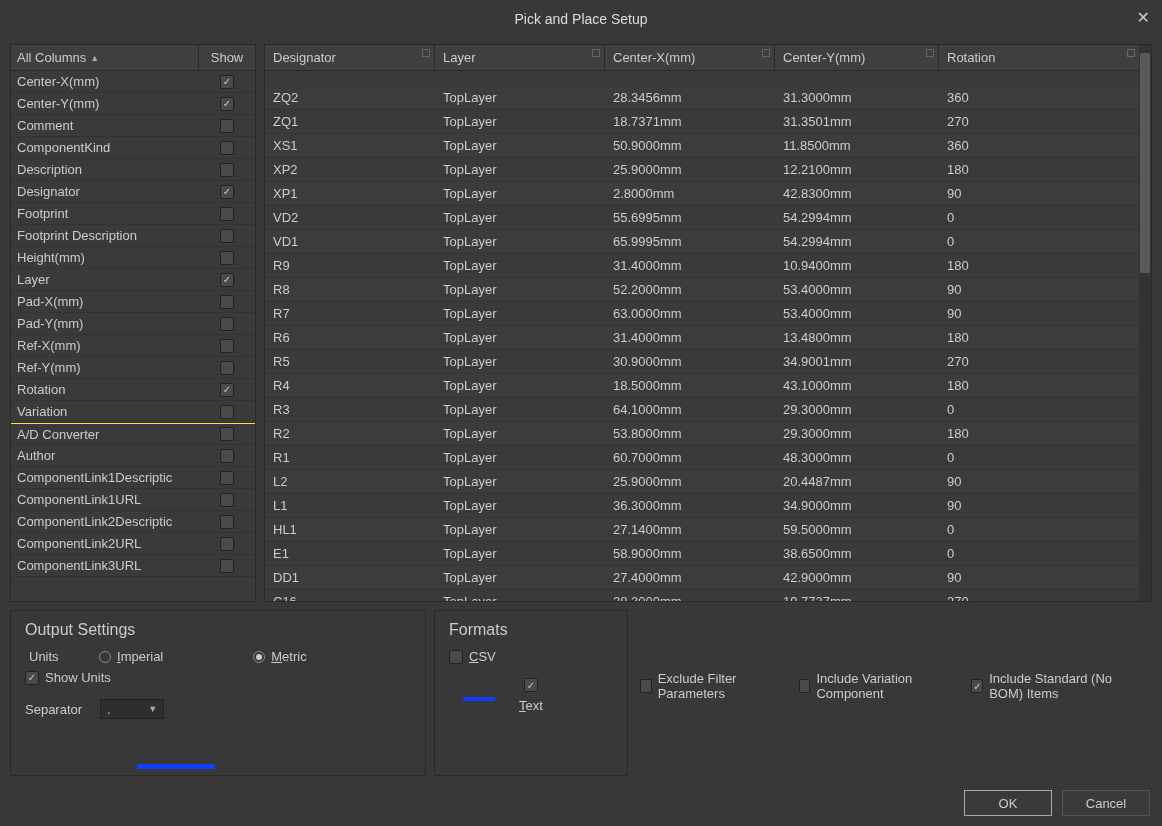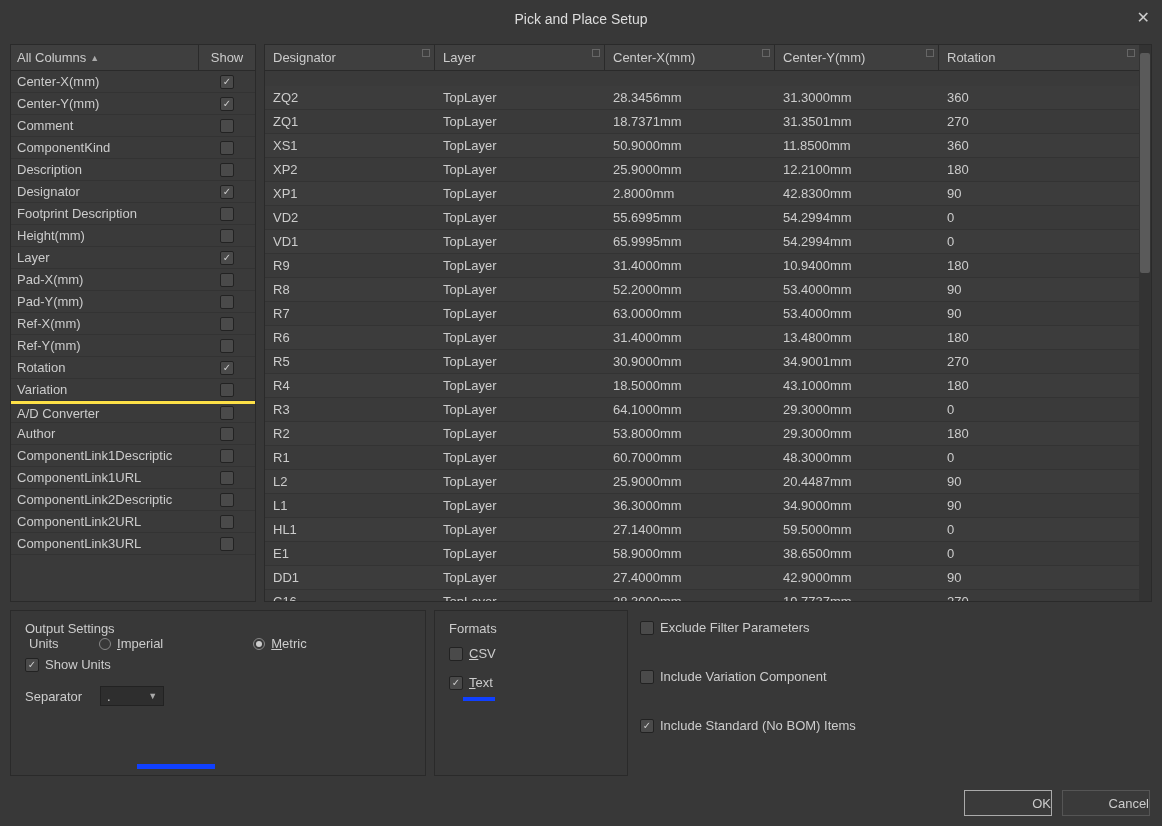--- a/index.html
+++ b/index.html
@@ -80,21 +80,21 @@
   }
   .col-row {
     display: flex;
     align-items: center;
     height: 22px;
     border-bottom: 1px solid #333333;
     padding-left: 6px;
   }
   .col-row .name { flex: 1; color: #cccccc; white-space: nowrap; overflow: hidden; }
   .col-row .cb-cell { width: 56px; display: flex; justify-content: center; }
-  .col-row.section-break { border-top: 3px solid #fde047; }
+  .col-row.section-break { border-top: 1px solid #fde047; }
   .chk {
     width: 14px; height: 14px;
     border: 1px solid #222;
     background: #4a4a4a;
     border-radius: 2px;
     display: flex;
     align-items: center;
     justify-content: center;
     font-size: 10px;
     color: #cccccc;
@@ -167,31 +167,31 @@
     gap: 8px;
     flex: 1;
   }
   .box {
     border: 1px solid #2a2a2a;
     padding: 10px 14px 14px 14px;
     position: relative;
   }
   .box-title {
     color: #cccccc;
-    font-size: 13px;
-    margin-bottom: 0;
+    font-size: 16px;
+    margin-bottom: 10px;
   }
   .output-box { width: 416px; }
   .formats-box { width: 194px; }
   .flags-box {
     flex: 1;
     border: none;
     padding: 10px 4px;
     display: flex;
-    flex-direction: column;
+    flex-direction: row;
     gap: 20px;
   }
   .radio-row { display: flex; align-items: center; gap: 20px; margin-left: 4px; margin-bottom: 6px; }
   .radio {
     width: 12px; height: 12px; border: 1px solid #888; border-radius: 50%;
     display:inline-flex; align-items:center; justify-content:center;
   }
   .radio.checked::after {
     content:""; width:6px; height:6px; background:#ccc; border-radius:50%;
   }
@@ -231,21 +231,21 @@
     right: 12px;
     display: flex;
     gap: 10px;
   }
   .btn {
     width: 88px;
     height: 26px;
     border: 1px solid #555;
     background: #3a3a3a;
     color: #ccc;
-    display:flex; align-items:center; justify-content:flex-end;
+    display:flex; align-items:center; justify-content:center;
     cursor: pointer;
   }
   .btn.primary { border-color: #aaa; }
 </style>
 </head>
 <body>
 
 <div class="titlebar">
   <span>Pick and Place Setup</span>
   <span class="close-x">✕</span>
@@ -292,20 +292,26 @@
           <div class="col-row">
             <div class="name">Description</div>
             <div class="cb-cell">
               <div class="chk"></div>
             </div>
           </div>
           <div class="col-row">
             <div class="name">Designator</div>
             <div class="cb-cell">
               <div class="chk checked"></div>
+            </div>
+          </div>
+          <div class="col-row">
+            <div class="name">Footprint</div>
+            <div class="cb-cell">
+              <div class="chk"></div>
             </div>
           </div>
           <div class="col-row">
             <div class="name">Footprint Description</div>
             <div class="cb-cell">
               <div class="chk"></div>
             </div>
           </div>
           <div class="col-row">
             <div class="name">Height(mm)</div>
@@ -616,21 +622,21 @@
       </div>
       <div class="blue-underline-a"></div>
     </div>
 
     <div class="box formats-box">
       <div class="box-title">Formats</div>
       <div class="check-row" style="margin-top:10px;">
         <span class="chk"></span>
         <span class="underline-first">CSV</span>
       </div>
-      <div class="check-row" style="margin-top:10px;">
+      <div class="check-row" style="margin-top:10px;flex-direction:column;">
         <span class="chk checked"></span>
         <span class="underline-first">Text</span>
       </div>
       <div class="blue-underline-b"></div>
     </div>
 
     <div class="flags-box">
       <div class="check-row">
         <span class="chk"></span>
         <span>Exclude Filter Parameters</span>

